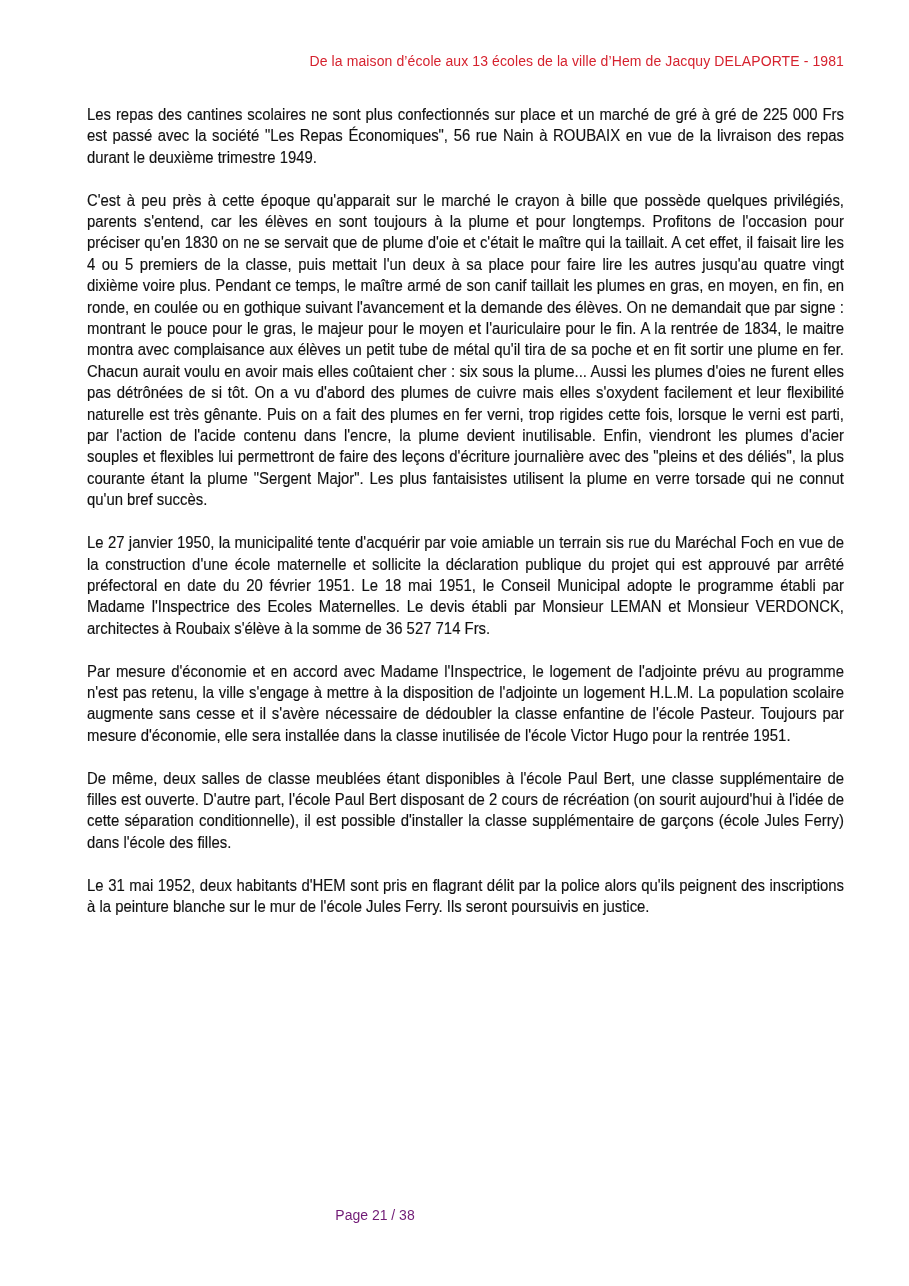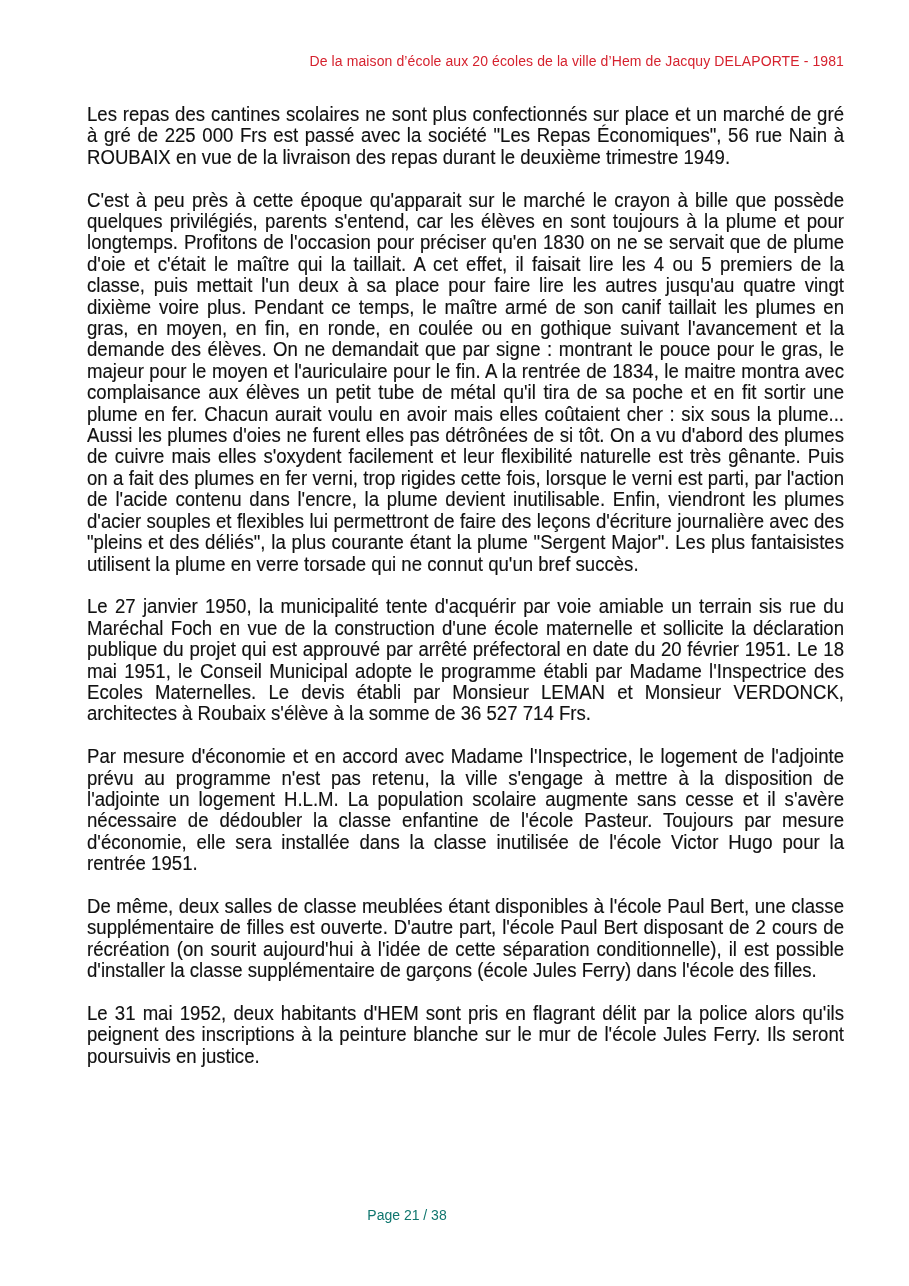--- a/index.html
+++ b/index.html
@@ -23,21 +23,21 @@
     font-size: 14px;
     color: #d6222e;
     letter-spacing: 0.1px;
   }
   .content {
     position: absolute;
     top: 104px;
     left: 87px;
     width: 757px;
     font-family: "Liberation Sans", sans-serif;
-    font-size: 20px;
+    font-size: 16px;
     line-height: 21.4px;
     color: #111111;
     text-align: justify;
   }
   .content p {
     margin: 0 0 21.4px 0;
     text-align-last: left;
   }
   .narrow {
     display: block;
@@ -49,28 +49,27 @@
     -webkit-text-stroke: 0.15px #111;
   }
   .page-footer {
     position: absolute;
     top: 1207px;
     left: 0;
     width: 750px;
     text-align: center;
     font-family: "Liberation Sans", sans-serif;
     font-size: 14px;
-    color: #0f766e;
-    padding-left: 32px;
+    color: #701a75;
   }
 </style>
 </head>
 <body>
 
-<div class="page-header">De la maison d’école aux 20 écoles de la ville d’Hem de Jacquy DELAPORTE - 1981</div>
+<div class="page-header">De la maison d’école aux 13 écoles de la ville d’Hem de Jacquy DELAPORTE - 1981</div>
 
 <div class="content">
   <p>
       <span class="narrow">Les repas des cantines scolaires ne sont plus confectionnés sur place et un marché de gré à gré de 225 000 Frs est passé avec la société "Les Repas Économiques", 56 rue Nain à ROUBAIX en vue de la livraison des repas durant le deuxième trimestre 1949.</span>
     </p>
   <p>
       <span class="narrow">C'est à peu près à cette époque qu'apparait sur le marché le crayon à bille que possède quelques privilégiés, parents s'entend, car les élèves en sont toujours à la plume et pour longtemps. Profitons de l'occasion pour préciser qu'en 1830 on ne se servait que de plume d'oie et c'était le maître qui la taillait. A cet effet, il faisait lire les 4 ou 5 premiers de la classe, puis mettait l'un deux à sa place pour faire lire les autres jusqu'au quatre vingt dixième voire plus. Pendant ce temps, le maître armé de son canif taillait les plumes en gras, en moyen, en fin, en ronde, en coulée ou en gothique suivant l'avancement et la demande des élèves. On ne demandait que par signe : montrant le pouce pour le gras, le majeur pour le moyen et l'auriculaire pour le fin. A la rentrée de 1834, le maitre montra avec complaisance aux élèves un petit tube de métal qu'il tira de sa poche et en fit sortir une plume en fer. Chacun aurait voulu en avoir mais elles coûtaient cher : six sous la plume... Aussi les plumes d'oies ne furent elles pas détrônées de si tôt. On a vu d'abord des plumes de cuivre mais elles s'oxydent facilement et leur flexibilité naturelle est très gênante. Puis on a fait des plumes en fer verni, trop rigides cette fois, lorsque le verni est parti, par l'action de l'acide contenu dans l'encre, la plume devient inutilisable. Enfin, viendront les plumes d'acier souples et flexibles lui permettront de faire des leçons d'écriture journalière avec des "pleins et des déliés", la plus courante étant la plume "Sergent Major". Les plus fantaisistes utilisent la plume en verre torsade qui ne connut qu'un bref succès.</span>
     </p>
   <p>
       <span class="narrow">Le 27 janvier 1950, la municipalité tente d'acquérir par voie amiable un terrain sis rue du Maréchal Foch en vue de la construction d'une école maternelle et sollicite la déclaration publique du projet qui est approuvé par arrêté préfectoral en date du 20 février 1951. Le 18 mai 1951, le Conseil Municipal adopte le programme établi par Madame l'Inspectrice des Ecoles Maternelles. Le devis établi par Monsieur LEMAN et Monsieur VERDONCK, architectes à Roubaix s'élève à la somme de 36 527 714 Frs.</span>

